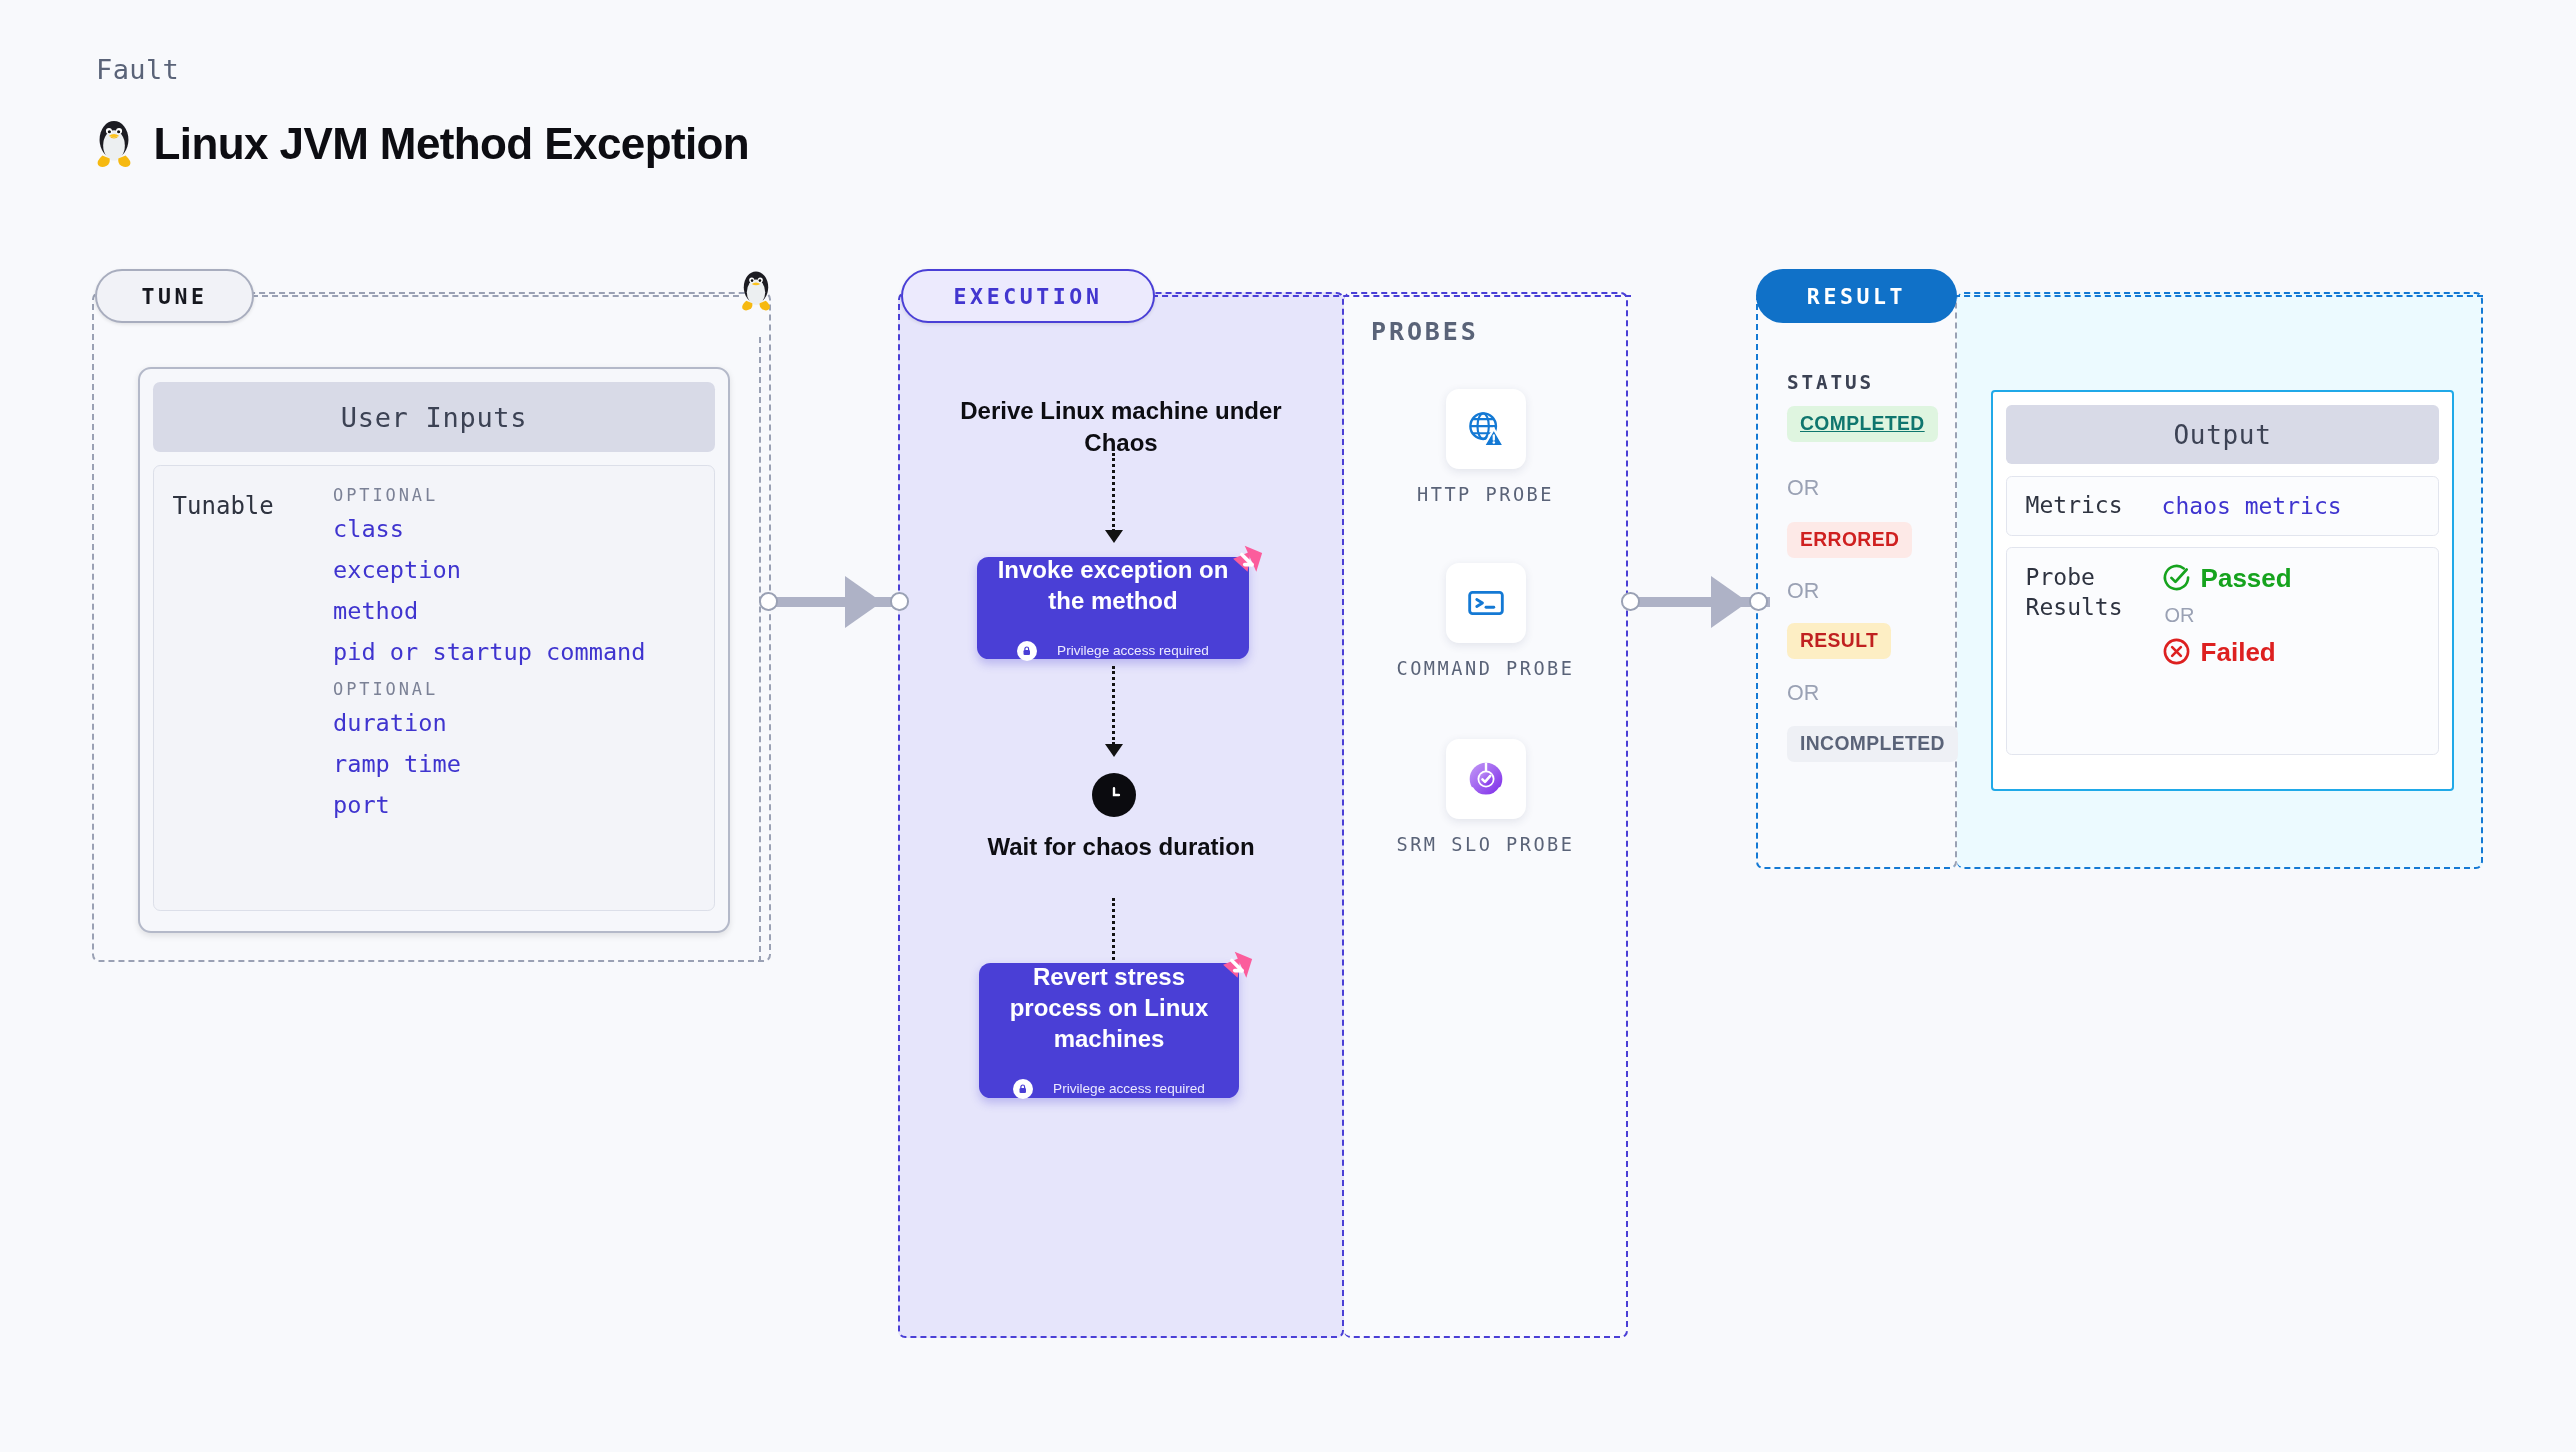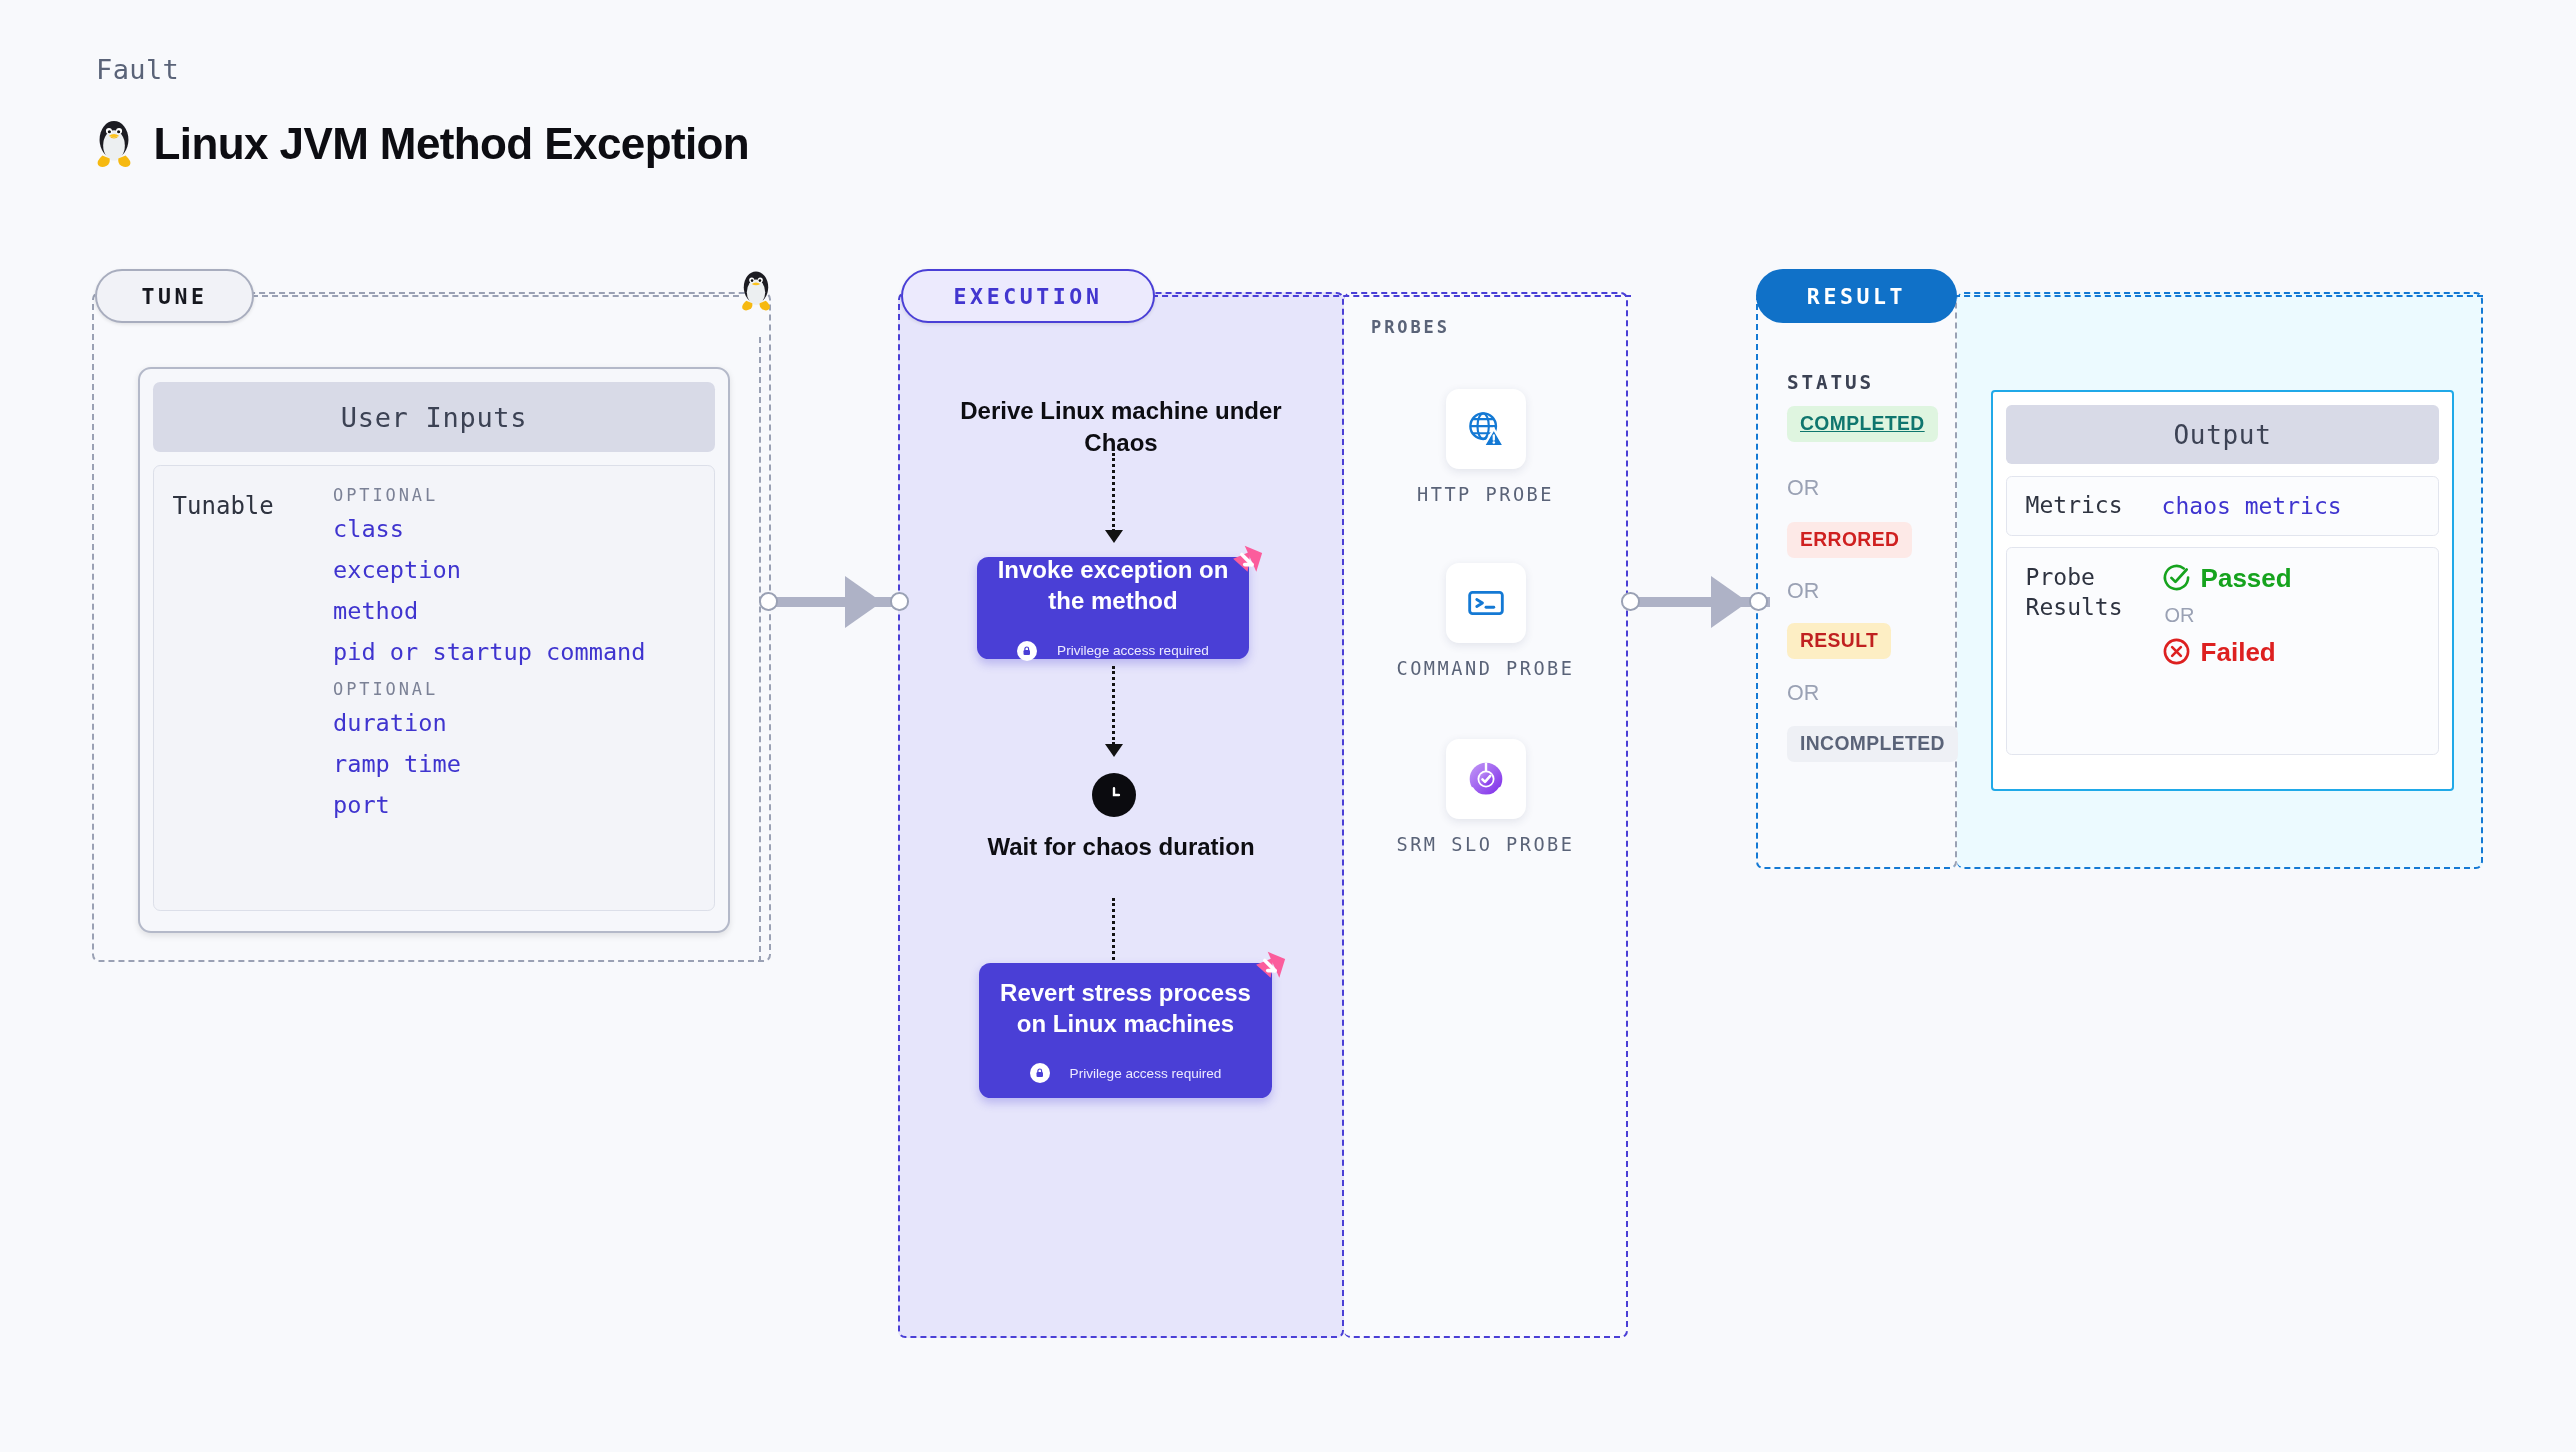--- a/index.html
+++ b/index.html
@@ -154,21 +154,21 @@
   .wait-title {
     position: absolute; left: 931px; top: 831px; width: 380px;
     text-align:center; font-size: 24px; font-weight: 700; color:#0d0d12;
     line-height: 1.35;
   }
 
   
   .probes-label {
     position: absolute; left: 1371px; top: 317px;
     font-family: "DejaVu Sans Mono", monospace;
-    font-size: 17px; color:#5a6378; font-weight:700; letter-spacing: 2.9px;
+    font-size: 25px; color:#5a6378; font-weight:700; letter-spacing: 2.9px;
   }
   .probe {
     position: absolute; width: 251px; text-align:center;
   }
   .probe-tile {
     width: 80px; height: 80px; margin: 0 auto;
     background:#fff; border-radius: 13px;
     box-shadow: 0 2.9px 8.6px rgba(40,50,90,.10);
     display:flex; align-items:center; justify-content:center;
   }
@@ -350,21 +350,21 @@
   <div class="clock" style="left:1092px; top:773px;">
     <svg width="24" height="24" viewBox="0 0 34 34">
       <path d="M17 7.5 V17 H24" stroke="#fff" stroke-width="3.4" fill="none" stroke-linecap="round"></path>
     </svg>
   </div>
   <div class="wait-title">Wait for chaos duration</div>
 
   <div class="dashline" style="left:1112px; top:898px; height:79px;"></div>
   <div class="arrowhead" style="left:1105px; top:975px;"></div>
 
-  <div class="exec-box" style="left:979px; top:963px; width:293px; height:135px;">
+  <div class="exec-box" style="left:979px; top:963px; width:260px; height:135px;">
     <span class="chaos-badge">
       <svg width="42" height="42" viewBox="0 0 58 58">
         <path d="M30 8 L54 18 L46 44 Z" fill="#fb5d9c"></path>
         <path d="M14 26 L38 16 L34 44 Z" fill="#fb5d9c"></path>
         <path d="M26 20 L40 34" stroke="#fff" stroke-width="5" stroke-linecap="round"></path>
         <path d="M40 34 L30 34" stroke="#fff" stroke-width="5" stroke-linecap="round"></path>
       </svg>
     </span>
     <div class="bt">Revert stress process on Linux machines</div>
     <div class="priv">

